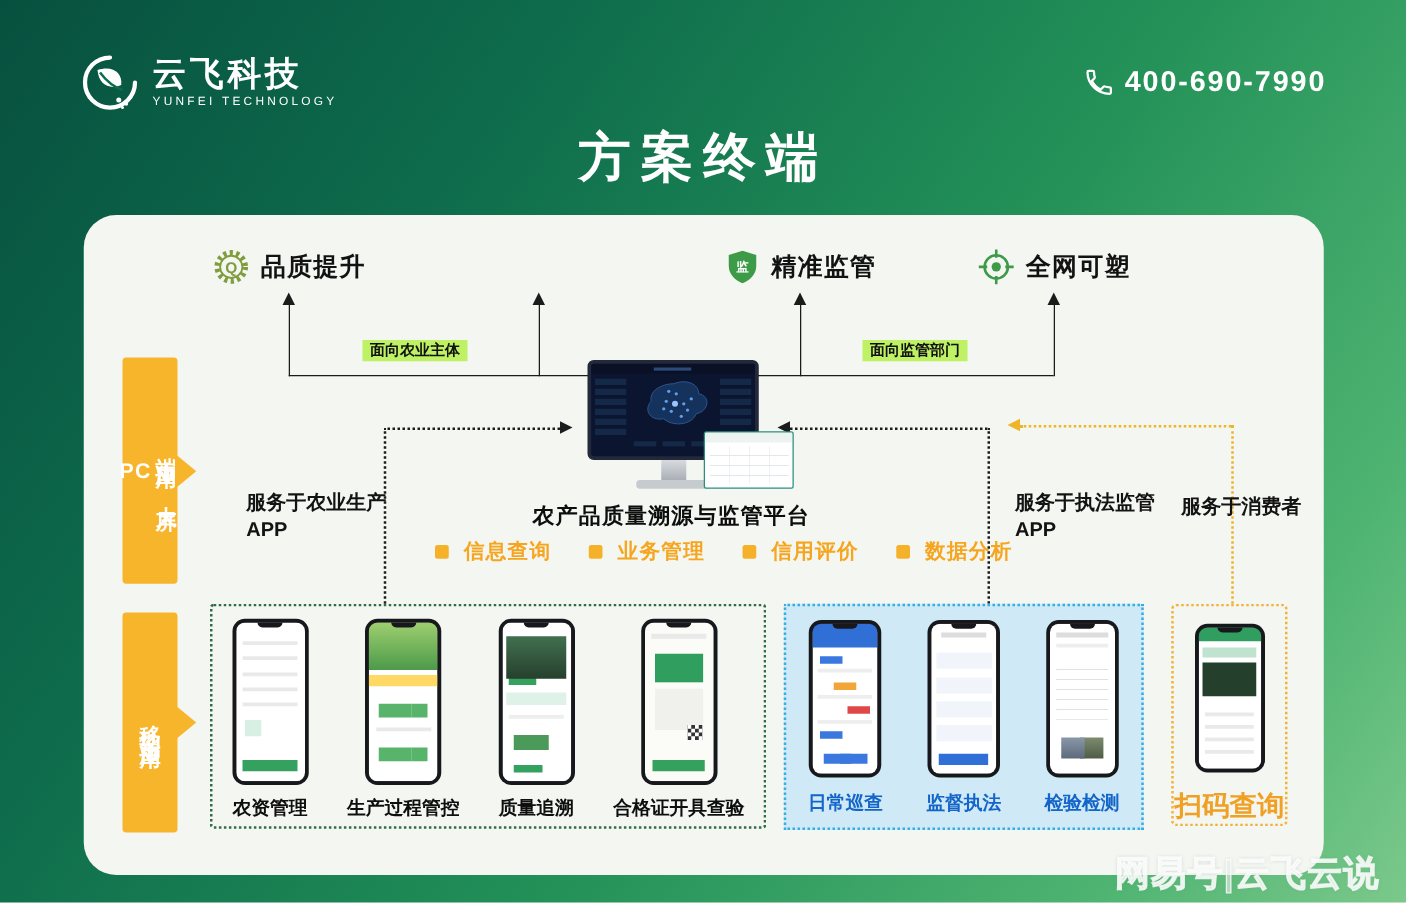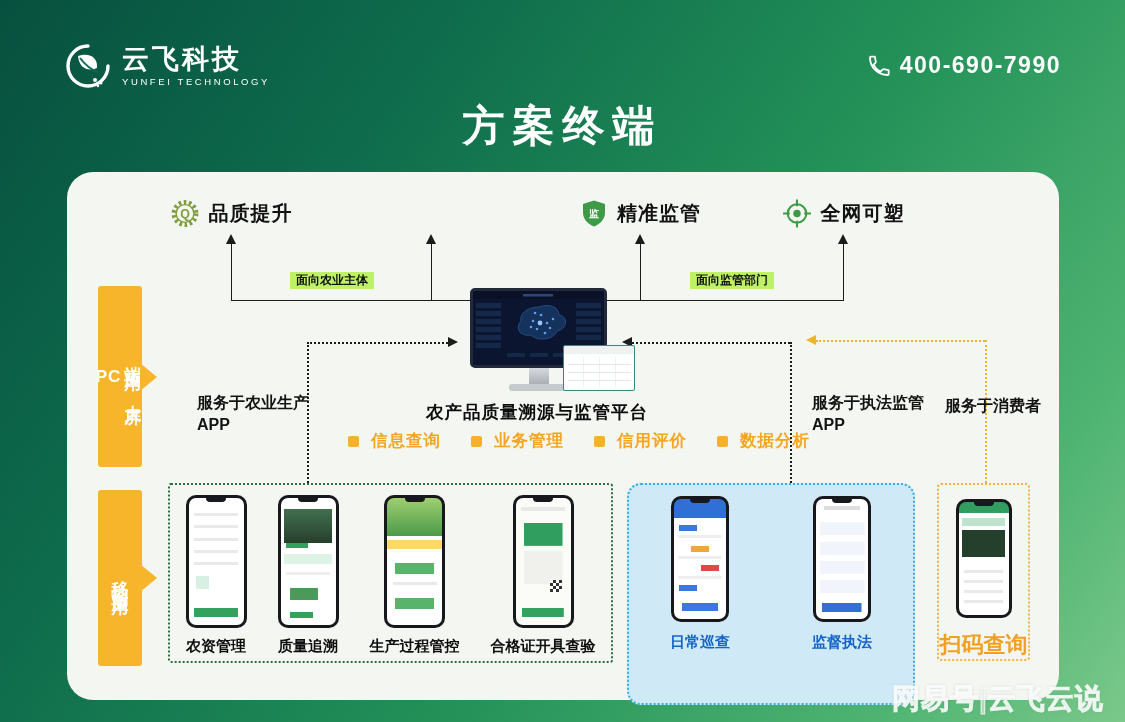--- a/index.html
+++ b/index.html
@@ -75,21 +75,21 @@
   .vbanner{position:absolute;left:31px;width:44px;background:#f7b52c;border-radius:3px;
     display:flex;flex-direction:row;align-items:center;justify-content:center;color:#fff;font-weight:bold;}
   .vb-pc{top:114px;height:181px;} .vb-mobile{top:318px;height:176px;}
   .vbanner::after{content:"";position:absolute;right:-15px;top:50%;transform:translateY(-50%);
     width:0;height:0;border-top:14px solid transparent;border-bottom:14px solid transparent;border-left:17px solid #f7b52c;}
   .vb-prefix{font-size:17px;letter-spacing:1px;}
   .vb-text{writing-mode:vertical-lr;text-orientation:upright;font-size:17px;letter-spacing:5px;}
   
   .group{position:absolute;top:311px;box-sizing:border-box;display:flex;justify-content:space-around;align-items:flex-start;}
   .g-agri{left:101px;width:445px;height:180px;border:2px dotted #2f6e43;border-radius:3px;padding-top:10px;}
-  .g-super{left:560px;width:288px;height:222px;border:2px dotted #35aee2;border-radius:14px;background:#cfe9f7;padding-top:11px;}
+  .g-super{left:560px;width:288px;height:181px;border:2px dotted #35aee2;border-radius:0;background:#cfe9f7;padding-top:11px;}
   .g-cons{left:870px;width:93px;height:178px;border:2px dotted #f3b33a;border-radius:4px;padding-top:14px;}
   .pcol{display:flex;flex-direction:column;align-items:center;}
   .plabel{font-size:15px;font-weight:bold;color:#0e0e0e;white-space:nowrap;margin-top:9px;}
   .g-super .plabel{color:#1465c8;margin-top:11px;}
   .g-cons .plabel{color:#f0a125;font-size:22px;margin-top:12px;}
   
   .phone{position:relative;background:#17181c;border-radius:10px;padding:3px;box-sizing:border-box;}
   .phone::after{content:"";position:absolute;top:3px;left:50%;transform:translateX(-50%);
     width:20px;height:4px;background:#17181c;border-radius:0 0 4px 4px;}
   .ph-a{width:61px;height:133px;} .ph-b{width:58px;height:126px;} .ph-c{width:56px;height:119px;}
@@ -324,29 +324,29 @@
 
   <div class="group g-agri">
     <div class="pcol">
       <div class="phone ph-a">
           <div class="screen scr-farm"></div>
         </div>
       <span class="plabel">农资管理</span>
     </div>
     <div class="pcol">
       <div class="phone ph-a">
+          <div class="screen scr-field"></div>
+        </div>
+      <span class="plabel">生产过程管控</span>
+    </div>
+    <div class="pcol">
+      <div class="phone ph-a">
           <div class="screen scr-trace"></div>
         </div>
       <span class="plabel">质量追溯</span>
-    </div>
-    <div class="pcol">
-      <div class="phone ph-a">
-          <div class="screen scr-field"></div>
-        </div>
-      <span class="plabel">生产过程管控</span>
     </div>
     <div class="pcol">
       <div class="phone ph-a">
         <div class="screen scr-cert">
             <div class="qr"></div>
           </div>
       </div>
       <span class="plabel">合格证开具查验</span>
     </div>
   </div>
@@ -357,20 +357,26 @@
           <div class="screen scr-patrol"></div>
         </div>
       <span class="plabel">日常巡查</span>
     </div>
     <div class="pcol">
       <div class="phone ph-b">
           <div class="screen scr-law"></div>
         </div>
       <span class="plabel">监督执法</span>
     </div>
+    <div class="pcol">
+      <div class="phone ph-b">
+          <div class="screen scr-test"></div>
+        </div>
+      <span class="plabel">检验检测</span>
+    </div>
   </div>
 
   <div class="group g-cons">
     <div class="pcol">
       <div class="phone ph-c">
           <div class="screen scr-product"></div>
         </div>
       <span class="plabel">扫码查询</span>
     </div>
   </div>

